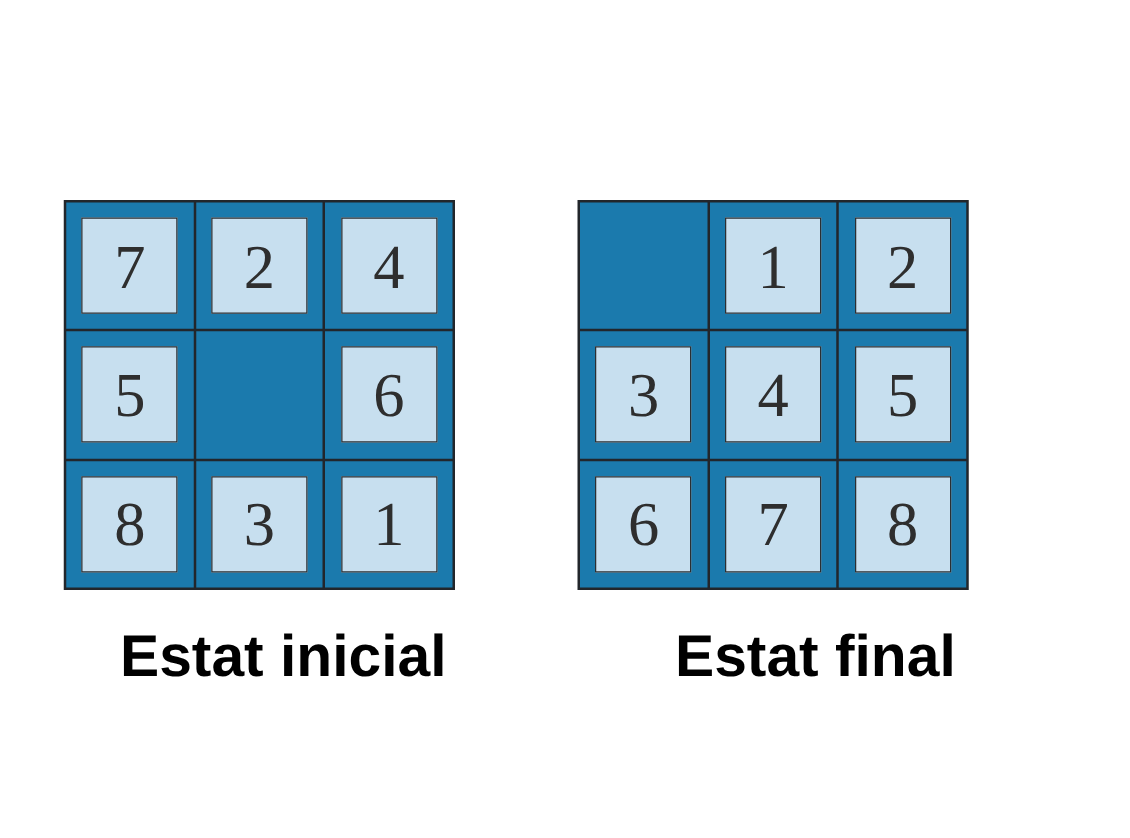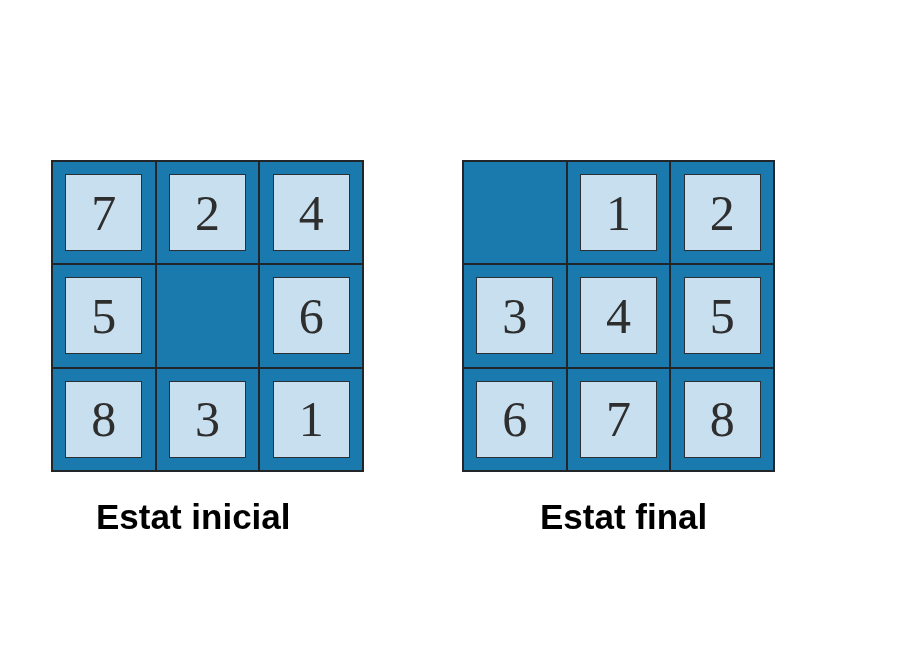--- a/index.html
+++ b/index.html
@@ -49,21 +49,21 @@
     color: var(--digit-color, #2e2e2e);
     user-select: none;
   }
   .tile.empty {
     visibility: hidden;
   }
   .board-label {
     position: absolute;
     top: 497px;
     font-weight: 700;
-    font-size: 35px;
+    font-size: 47px;
     letter-spacing: 0px;
     color: var(--label-color, #000000);
     white-space: nowrap;
   }
   .label-initial { left: 96px; }
   .label-final  { left: 540px; }
 </style>
 </head>
 <body style="background: rgb(255, 255, 255);">
 

